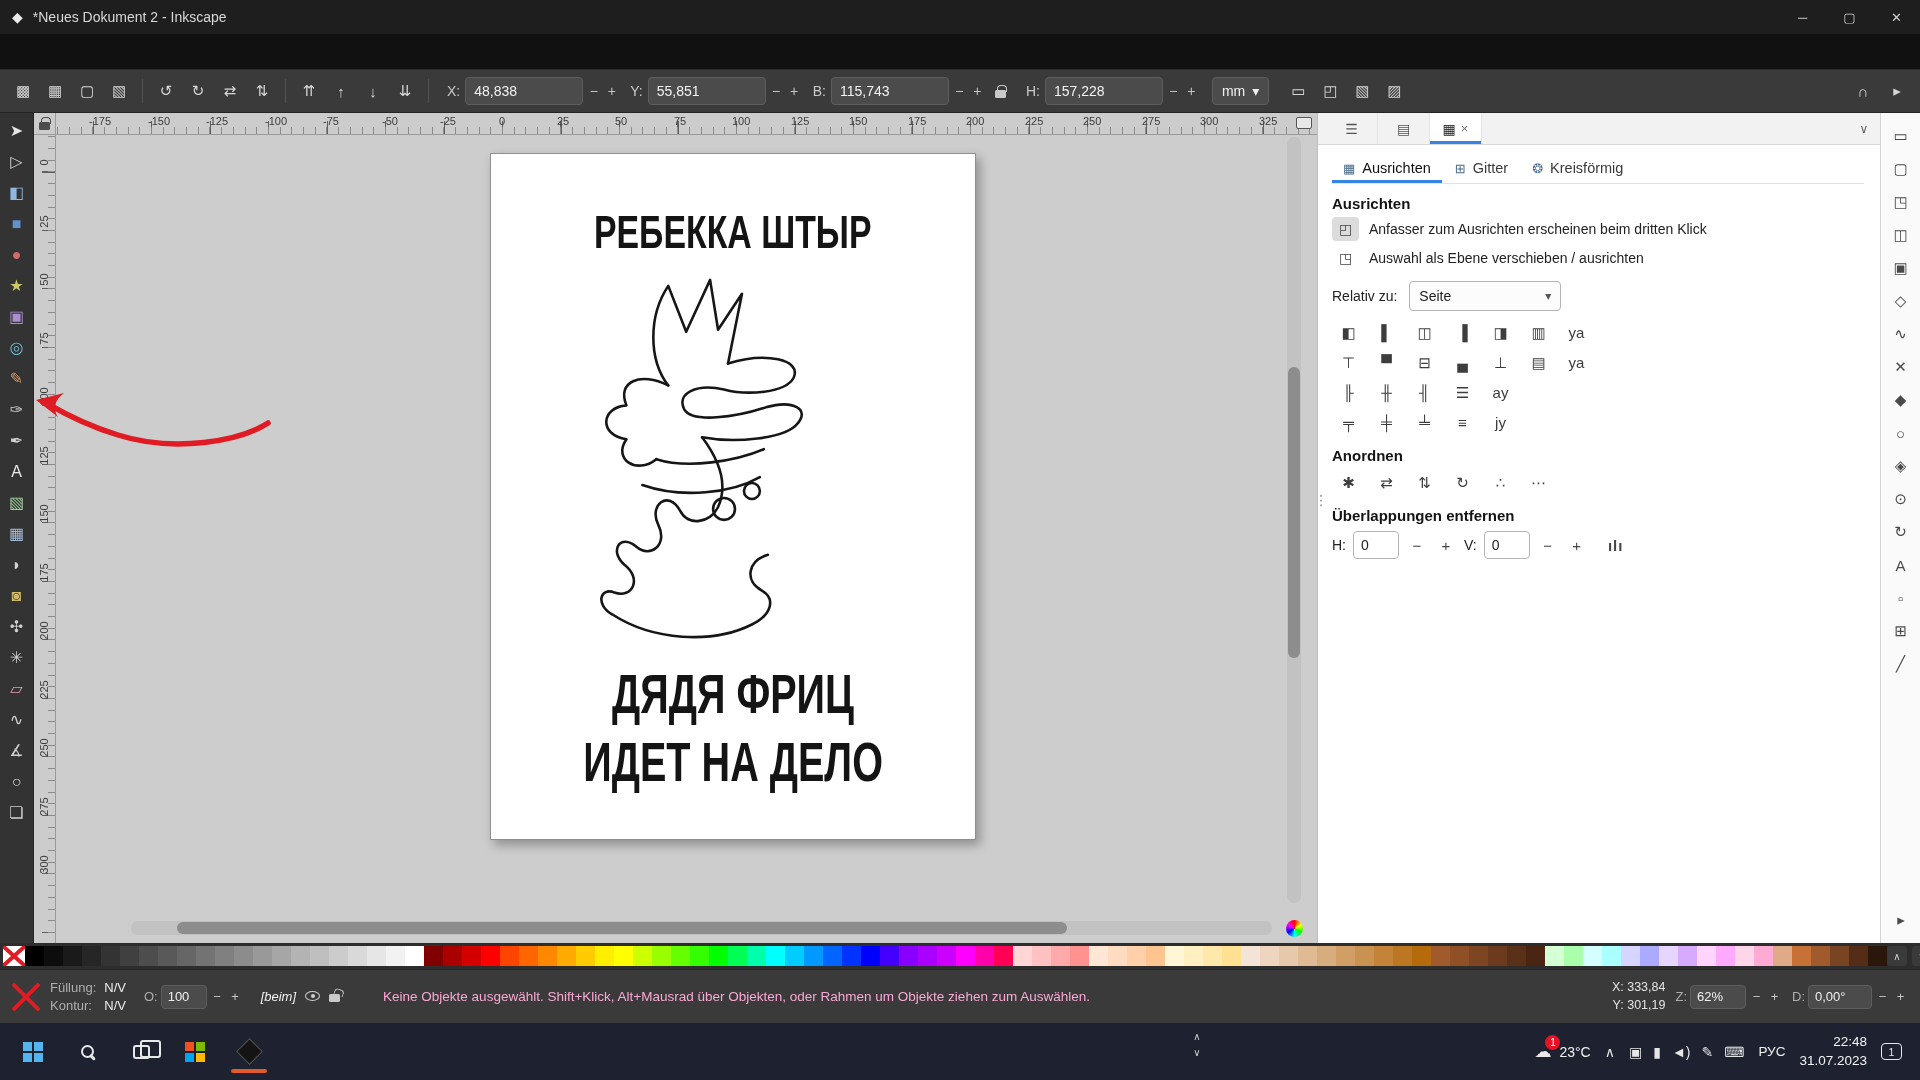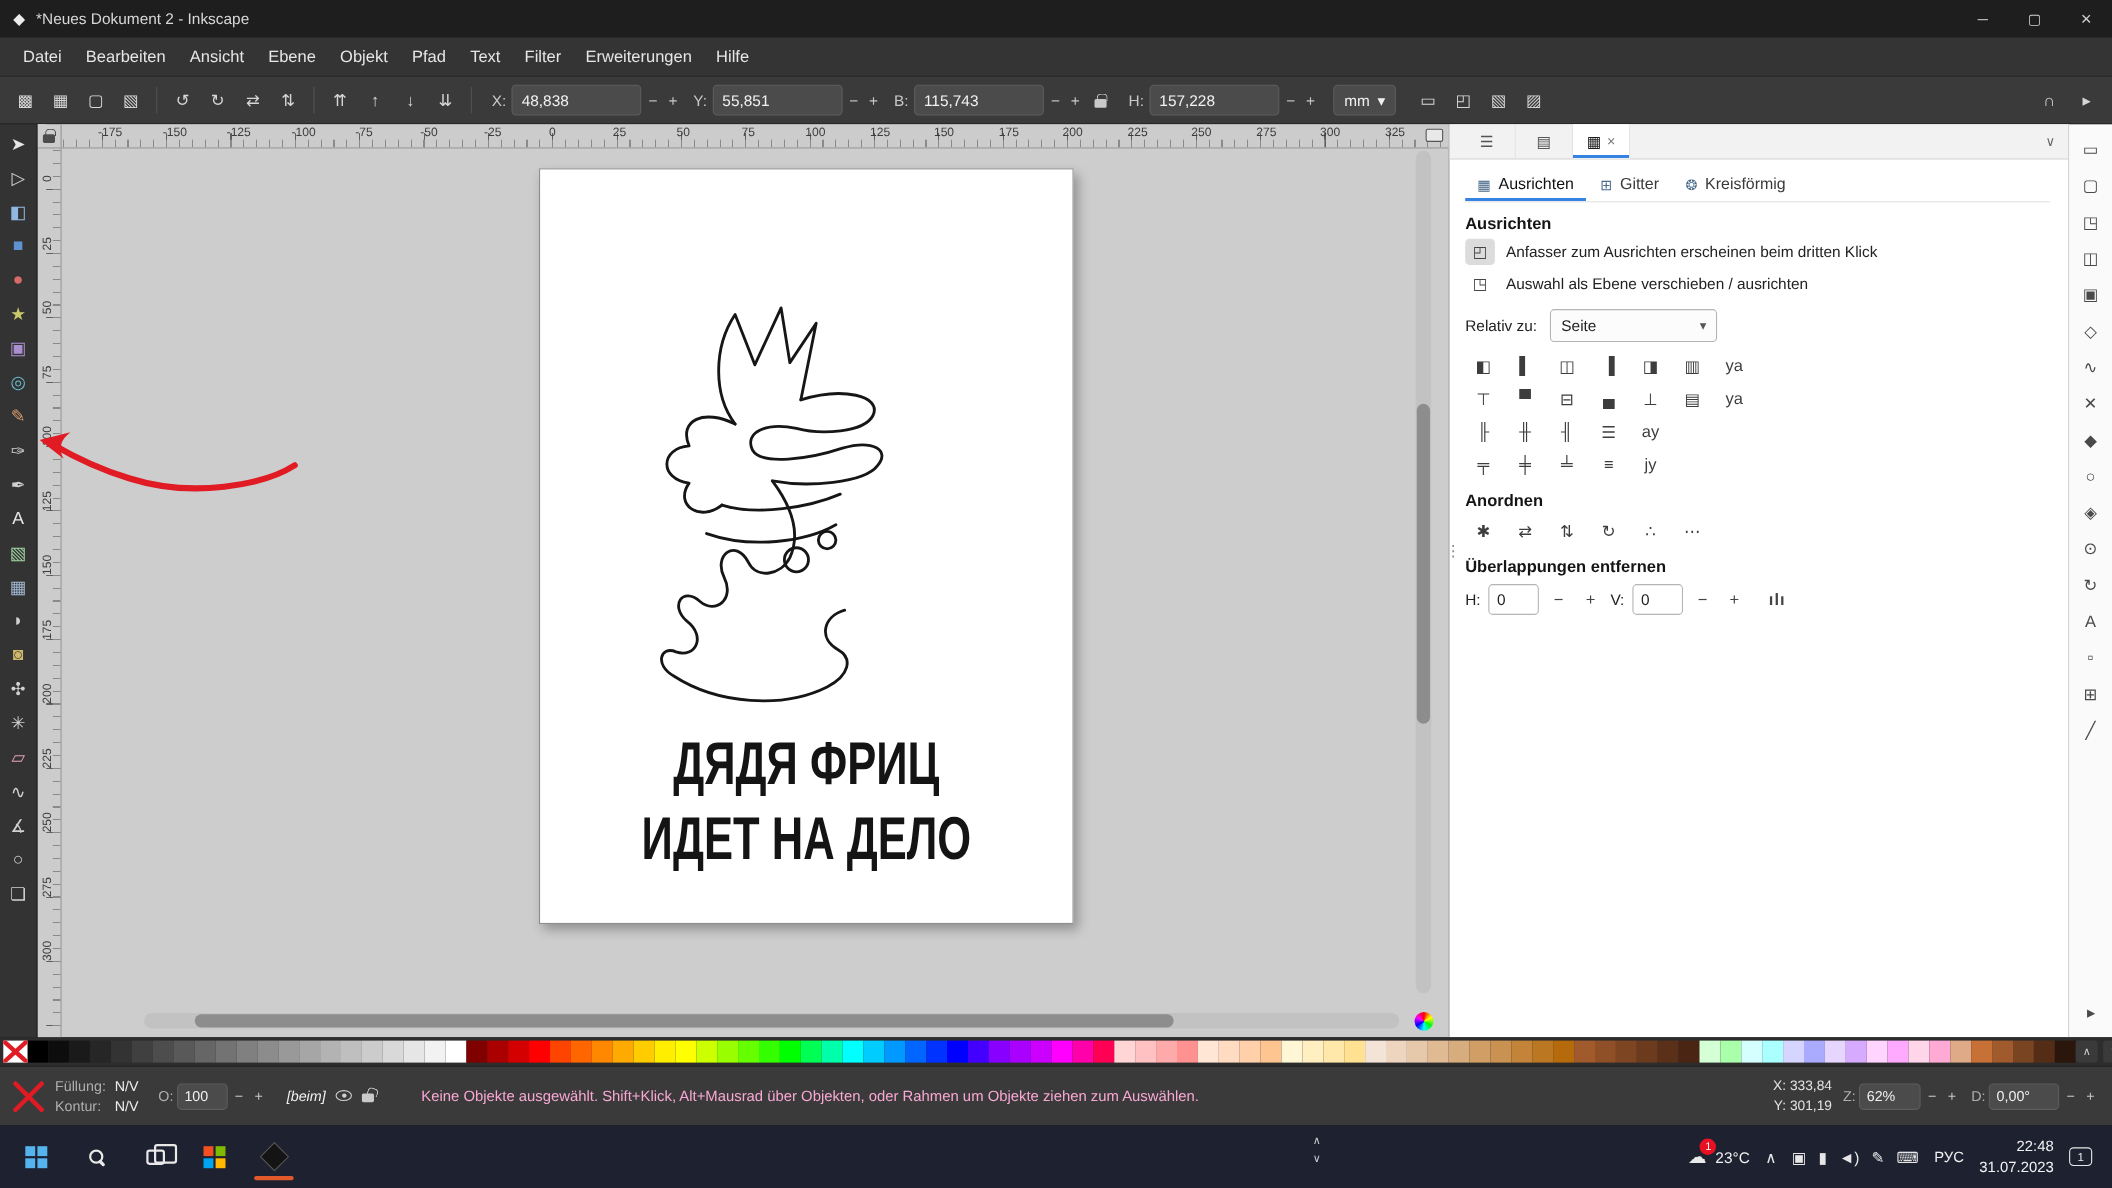--- a/index.html
+++ b/index.html
@@ -168,33 +168,20 @@
   <header class="titlebar">
     <span class="app-logo">◆</span>
     <span class="title-text">*Neues Dokument 2 - Inkscape</span>
     <div class="win-controls">
       <button class="win-btn">─</button>
       <button class="win-btn">▢</button>
       <button class="win-btn">✕</button>
     </div>
   </header>
 
-  <nav class="menubar">
-
-  <button class="menu-item">Datei</button>
-      <button class="menu-item">Bearbeiten</button>
-      <button class="menu-item">Ansicht</button>
-      <button class="menu-item">Ebene</button>
-      <button class="menu-item">Objekt</button>
-      <button class="menu-item">Pfad</button>
-      <button class="menu-item">Text</button>
-      <button class="menu-item">Filter</button>
-      <button class="menu-item">Erweiterungen</button>
-      <button class="menu-item">Hilfe</button>
-    </nav>
 
   <div class="toolbar">
     <div class="tb-group">
 
     <button class="tb-btn" title="select-all-button">
           <span>▩</span>
         </button>
         <button class="tb-btn" title="select-all-layers-button">
           <span>▦</span>
         </button>
@@ -418,20 +405,21 @@
           <span class="vnum" style="top: 453px;">175</span>
           <span class="vnum" style="top: 511px;">200</span>
           <span class="vnum" style="top: 570px;">225</span>
           <span class="vnum" style="top: 628px;">250</span>
           <span class="vnum" style="top: 687px;">275</span>
           <span class="vnum" style="top: 745px;">300</span>
         </div>
 
       <div class="viewport">
         <div class="page">
+          <div class="page-text pt-title"><span class="cond">РЕБЕККА ШТЫР</span></div>
           <svg class="doodle" viewBox="0 0 486 687" xmlns="http://www.w3.org/2000/svg">
             <g fill="none" stroke="#161616" stroke-width="2.6" stroke-linecap="round" stroke-linejoin="round">
               <path d="M178 232 C158 206 158 162 178 132 L196 178 L220 126 L228 176 L252 140 L238 210"></path>
               <path d="M178 232 C150 218 126 228 136 252 C110 254 108 282 136 286 C122 306 146 322 166 306"></path>
               <path d="M238 210 C276 198 312 206 304 224 C296 240 256 242 234 236 C206 230 186 240 194 256 C202 270 246 264 276 254 C304 246 320 256 308 270 C296 286 244 290 212 284"></path>
               <path d="M166 306 C198 316 246 308 274 296"></path>
               <path d="M152 332 C192 346 242 340 270 324"></path>
               <path d="M212 284 C230 308 238 332 228 354 C220 370 198 374 190 358 C178 336 158 352 168 372 C178 392 160 406 146 394 C130 380 118 398 134 412 C152 426 142 446 124 440 C110 434 104 452 122 462 C162 488 222 492 262 472 C282 462 286 446 272 438 C254 428 258 408 278 402"></path>
               <circle cx="234" cy="356" r="11"></circle>
               <circle cx="262" cy="338" r="8"></circle>

